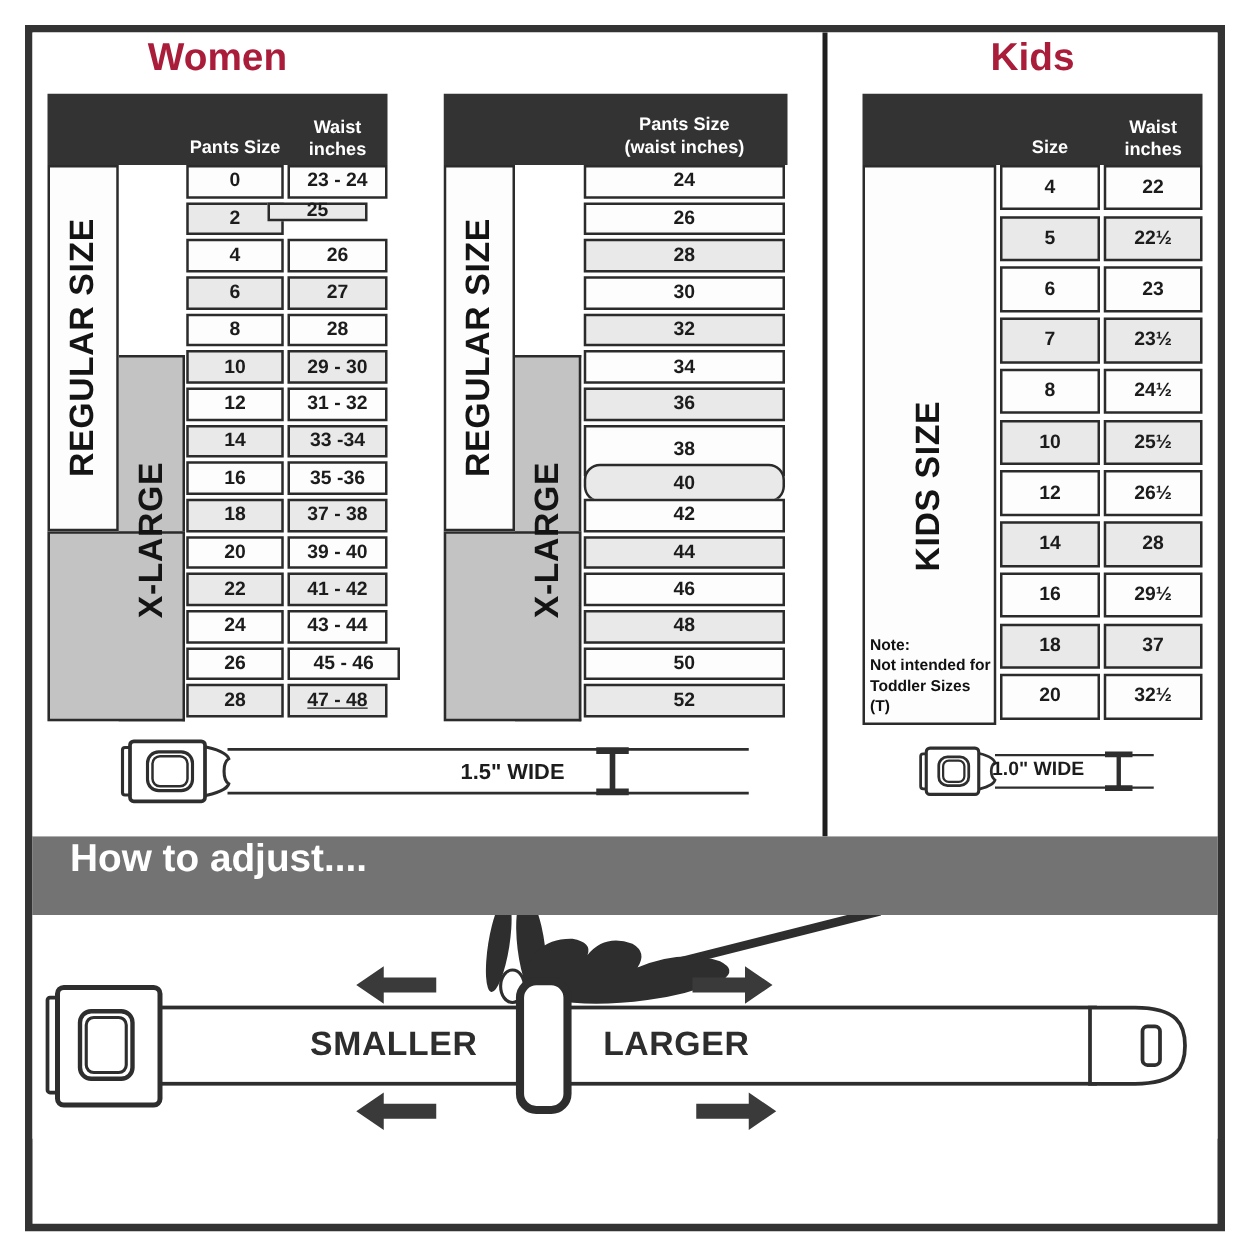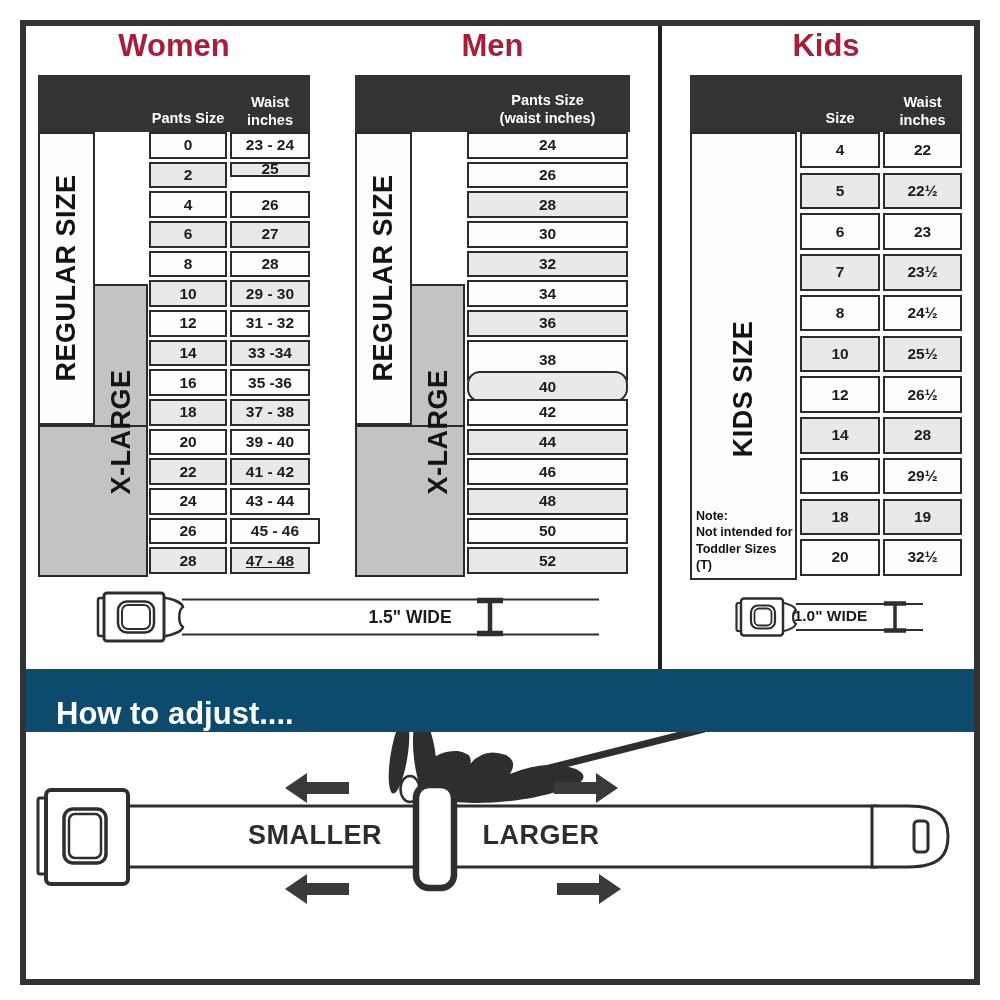--- a/index.html
+++ b/index.html
@@ -23,59 +23,58 @@
   .sidebox{position:absolute;box-sizing:border-box;border:2.5px solid #2b2b2b;background:#fdfdfd;}
   .graybox{position:absolute;box-sizing:border-box;border:2.5px solid #2b2b2b;background:#c3c3c3;}
   .graybox.noleft{border-left:none;}
   .rot{position:absolute;white-space:nowrap;font-weight:bold;font-size:27px;letter-spacing:.5px;color:#141414;
        transform:translate(-50%,-50%) rotate(-90deg);}
   .note{position:absolute;left:4px;bottom:5px;font-size:12.5px;font-weight:600;line-height:1.3;color:#111;}
   
   .beltwrap{position:absolute;}
   .belt-label{position:absolute;font-weight:bold;color:#1c1c1c;text-align:center;}
   
-  .adjust-band{height:63px;background:#0c4a6e;display:flex;align-items:flex-end;flex:0 0 auto;}
+  .adjust-band{height:63px;background:#737373;display:flex;align-items:flex-start;flex:0 0 auto;}
   .adjust-band .subtitle{color:#fff;font-size:31px;font-weight:bold;margin-left:30px;}
   .adjust-area{position:relative;flex:0 0 179px;background:#fff;}
   .adj-label{position:absolute;font-weight:bold;font-size:27px;color:#2d2d2d;text-align:center;letter-spacing:.5px;}
   svg{display:block;}
 </style>
 </head>
 <body>
 
 <div class="page">
   <div class="frame">
 
 
     <div class="main">
       <div class="v-divider"></div>
 
       <div class="section-title" style="left:12px;width:272px;">Women</div>
-      <div class="section-title" style="left:329px;width:275px;">Men</div>
       <div class="section-title" style="left:664px;width:272px;">Kids</div>
 
       <div class="sizetable" style="left:12px;top:49px;width:272px;height:502px;">
         <div class="thead">
           <div class="hlabel" style="left:111px;width:78px;bottom:5px;">Pants Size</div>
           <div class="hlabel" style="left:192px;width:80px;bottom:3px;">
             <span>Waist</span><br>
             <span>inches</span>
           </div>
         </div>
         <div class="rows">
           <div class="graybox noleft" style="left:57px;top:152px;width:53px;height:293px;"></div>
           <div class="graybox" style="left:0;top:293px;width:110px;height:152px;"></div>
           <div class="sidebox" style="left:0;top:0;width:57px;height:293px;"></div>
           <div class="rot" style="left:28px;top:146px;">REGULAR SIZE</div>
           <div class="rot" style="left:83px;top:300px;">X-LARGE</div>
           <div id="women-rows">
               <div class="cell" style="left: 111px; top: 0px; width: 78px; height: 26.6px;">0</div>
               <div class="cell" style="left: 192px; top: 0px; width: 80px; height: 26.6px;">23 - 24</div>
               <div class="cell shaded" style="left: 111px; top: 29.67px; width: 78px; height: 26.6px;">2</div>
-              <div class="cell shaded" style="left: 192px; top: 29.67px; width: 80px; height: 15px;">25</div>
+              <div class="cell shaded" style="left: 176px; top: 29.67px; width: 80px; height: 15px;">25</div>
               <div class="cell" style="left: 111px; top: 59.34px; width: 78px; height: 26.6px;">4</div>
               <div class="cell" style="left: 192px; top: 59.34px; width: 80px; height: 26.6px;">26</div>
               <div class="cell shaded" style="left: 111px; top: 89.01px; width: 78px; height: 26.6px;">6</div>
               <div class="cell shaded" style="left: 192px; top: 89.01px; width: 80px; height: 26.6px;">27</div>
               <div class="cell" style="left: 111px; top: 118.68px; width: 78px; height: 26.6px;">8</div>
               <div class="cell" style="left: 192px; top: 118.68px; width: 80px; height: 26.6px;">28</div>
               <div class="cell shaded" style="left: 111px; top: 148.35px; width: 78px; height: 26.6px;">10</div>
               <div class="cell shaded" style="left: 192px; top: 148.35px; width: 80px; height: 26.6px;">29 - 30</div>
               <div class="cell" style="left: 111px; top: 178.02px; width: 78px; height: 26.6px;">12</div>
               <div class="cell" style="left: 192px; top: 178.02px; width: 80px; height: 26.6px;">31 - 32</div>
@@ -162,21 +161,21 @@
               <div class="cell" style="left: 193px; top: 162.92px; width: 79px; height: 36.4px;">24½</div>
               <div class="cell shaded" style="left: 110px; top: 203.65px; width: 80px; height: 36.4px;">10</div>
               <div class="cell shaded" style="left: 193px; top: 203.65px; width: 79px; height: 36.4px;">25½</div>
               <div class="cell" style="left: 110px; top: 244.38px; width: 80px; height: 36.4px;">12</div>
               <div class="cell" style="left: 193px; top: 244.38px; width: 79px; height: 36.4px;">26½</div>
               <div class="cell shaded" style="left: 110px; top: 285.11px; width: 80px; height: 36.4px;">14</div>
               <div class="cell shaded" style="left: 193px; top: 285.11px; width: 79px; height: 36.4px;">28</div>
               <div class="cell" style="left: 110px; top: 325.84px; width: 80px; height: 36.4px;">16</div>
               <div class="cell" style="left: 193px; top: 325.84px; width: 79px; height: 36.4px;">29½</div>
               <div class="cell shaded" style="left: 110px; top: 366.57px; width: 80px; height: 36.4px;">18</div>
-              <div class="cell shaded" style="left: 193px; top: 366.57px; width: 79px; height: 36.4px;">19</div>
+              <div class="cell shaded" style="left: 193px; top: 366.57px; width: 79px; height: 36.4px;">37</div>
               <div class="cell" style="left: 110px; top: 407.3px; width: 80px; height: 36.4px;">20</div>
               <div class="cell" style="left: 193px; top: 407.3px; width: 79px; height: 36.4px;">32½</div>
             </div>
         </div>
       </div>
 
       <div class="beltwrap" style="left:69px;top:564px;width:505px;height:54px;">
         <svg width="505" height="54" viewBox="0 0 505 54">
           <g fill="#ffffff" stroke="#2e2e2e">
             <rect x="3" y="8" width="10" height="38" rx="2" stroke-width="2.5"></rect>

